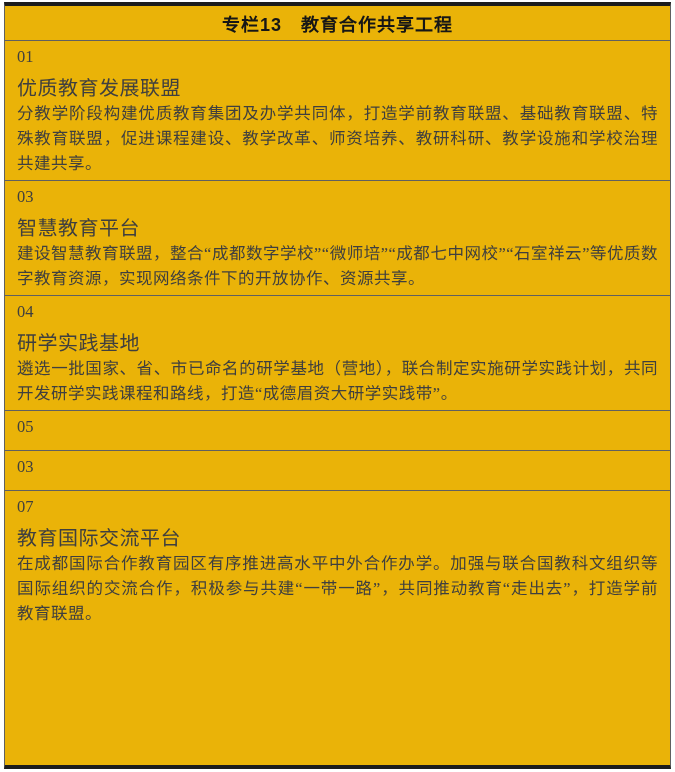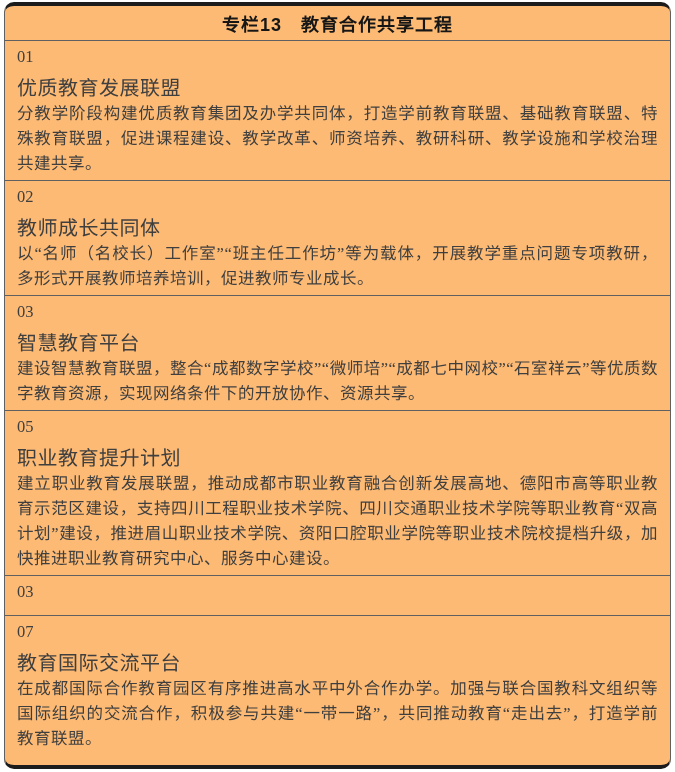--- a/index.html
+++ b/index.html
@@ -18,24 +18,23 @@
     padding: 2px 4px 3px 4px;
   }
   .panel {
     box-sizing: border-box;
     width: 100%;
     height: 100%;
     border-top: 4px solid #1c1c1c;
     border-bottom: 4px solid #1c1c1c;
     border-left: 1px solid #606060;
     border-right: 1px solid #606060;
-    background: #fdba74;
+    background: #eab308;
     display: flex;
     flex-direction: column;
-    border-radius: 10px;
   }
   .title-row {
     border-bottom: 1px solid #606060;
     height: 34px;
     flex: 0 0 auto;
     display: flex;
     align-items: center;
     justify-content: center;
   }
   .title-text {
@@ -90,43 +89,39 @@
     </div>
 
     <div class="row">
       <div class="num">01</div>
       <div class="content">
         <div class="item-name">优质教育发展联盟</div>
         <div class="item-desc">分教学阶段构建优质教育集团及办学共同体，打造学前教育联盟、基础教育联盟、特殊教育联盟，促进课程建设、教学改革、师资培养、教研科研、教学设施和学校治理共建共享。</div>
       </div>
     </div>
 
-    <div class="row">
-      <div class="num">02</div>
-      <div class="content">
-        <div class="item-name">教师成长共同体</div>
-        <div class="item-desc">以“名师（名校长）工作室”“班主任工作坊”等为载体，开展教学重点问题专项教研，多形式开展教师培养培训，促进教师专业成长。</div>
-      </div>
-    </div>
 
     <div class="row">
       <div class="num">03</div>
       <div class="content">
         <div class="item-name">智慧教育平台</div>
         <div class="item-desc">建设智慧教育联盟，整合“成都数字学校”“微师培”“成都七中网校”“石室祥云”等优质数字教育资源，实现网络条件下的开放协作、资源共享。</div>
       </div>
     </div>
 
+    <div class="row">
+      <div class="num">04</div>
+      <div class="content">
+        <div class="item-name">研学实践基地</div>
+        <div class="item-desc">遴选一批国家、省、市已命名的研学基地（营地），联合制定实施研学实践计划，共同开发研学实践课程和路线，打造“成德眉资大研学实践带”。</div>
+      </div>
+    </div>
 
     <div class="row">
       <div class="num">05</div>
-      <div class="content">
-        <div class="item-name">职业教育提升计划</div>
-        <div class="item-desc">建立职业教育发展联盟，推动成都市职业教育融合创新发展高地、德阳市高等职业教育示范区建设，支持四川工程职业技术学院、四川交通职业技术学院等职业教育“双高计划”建设，推进眉山职业技术学院、资阳口腔职业学院等职业技术院校提档升级，加快推进职业教育研究中心、服务中心建设。</div>
-      </div>
     </div>
 
     <div class="row">
       <div class="num">03</div>
     </div>
 
     <div class="row">
       <div class="num">07</div>
       <div class="content">
         <div class="item-name">教育国际交流平台</div>

